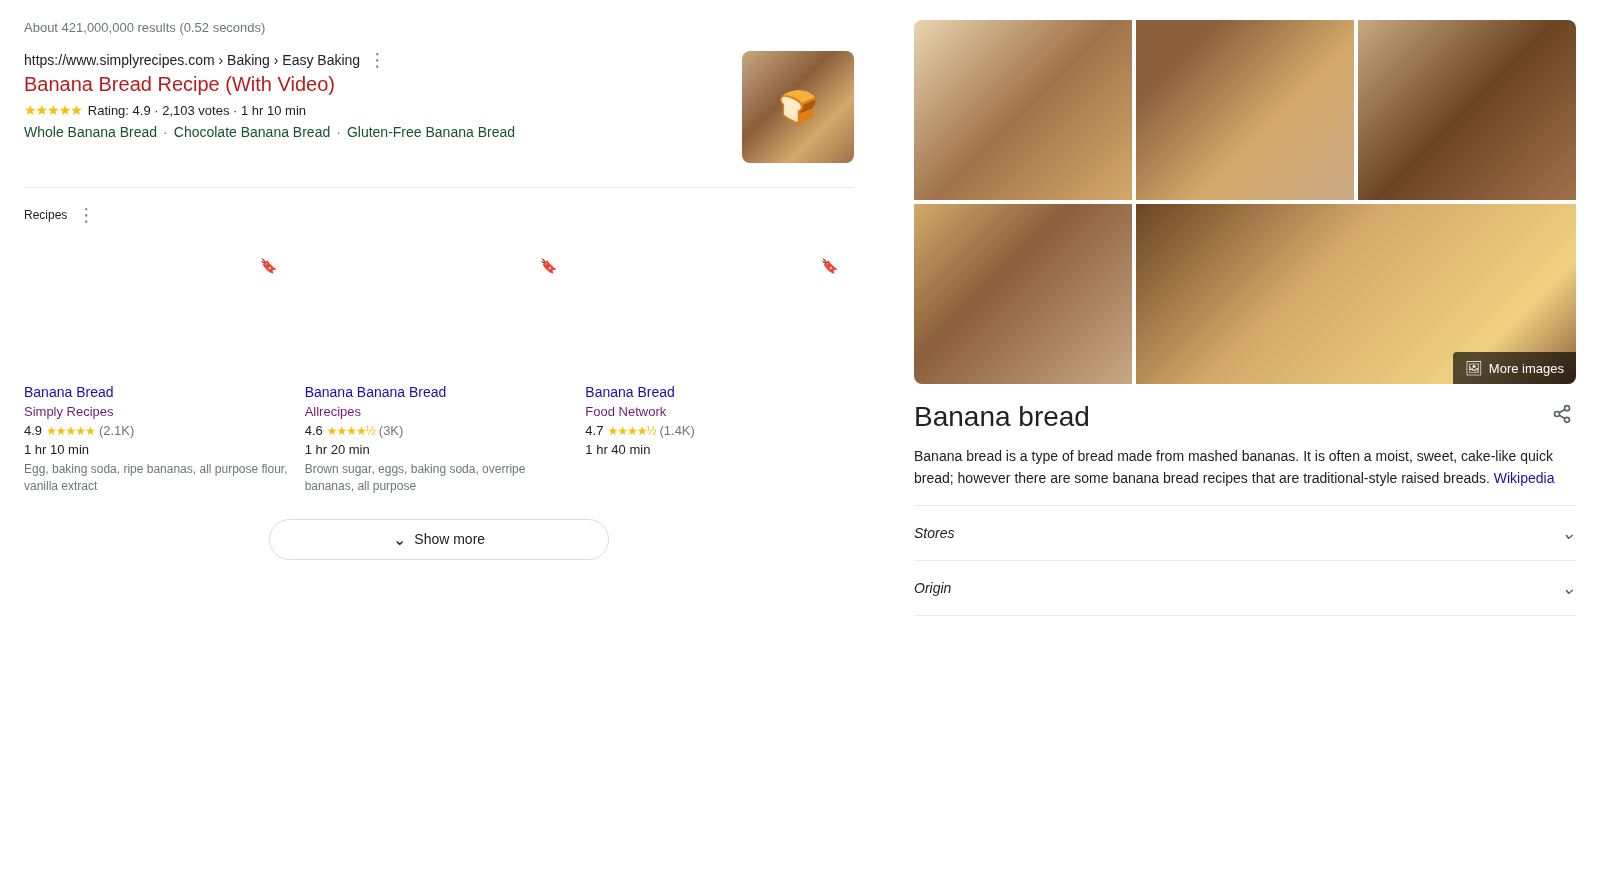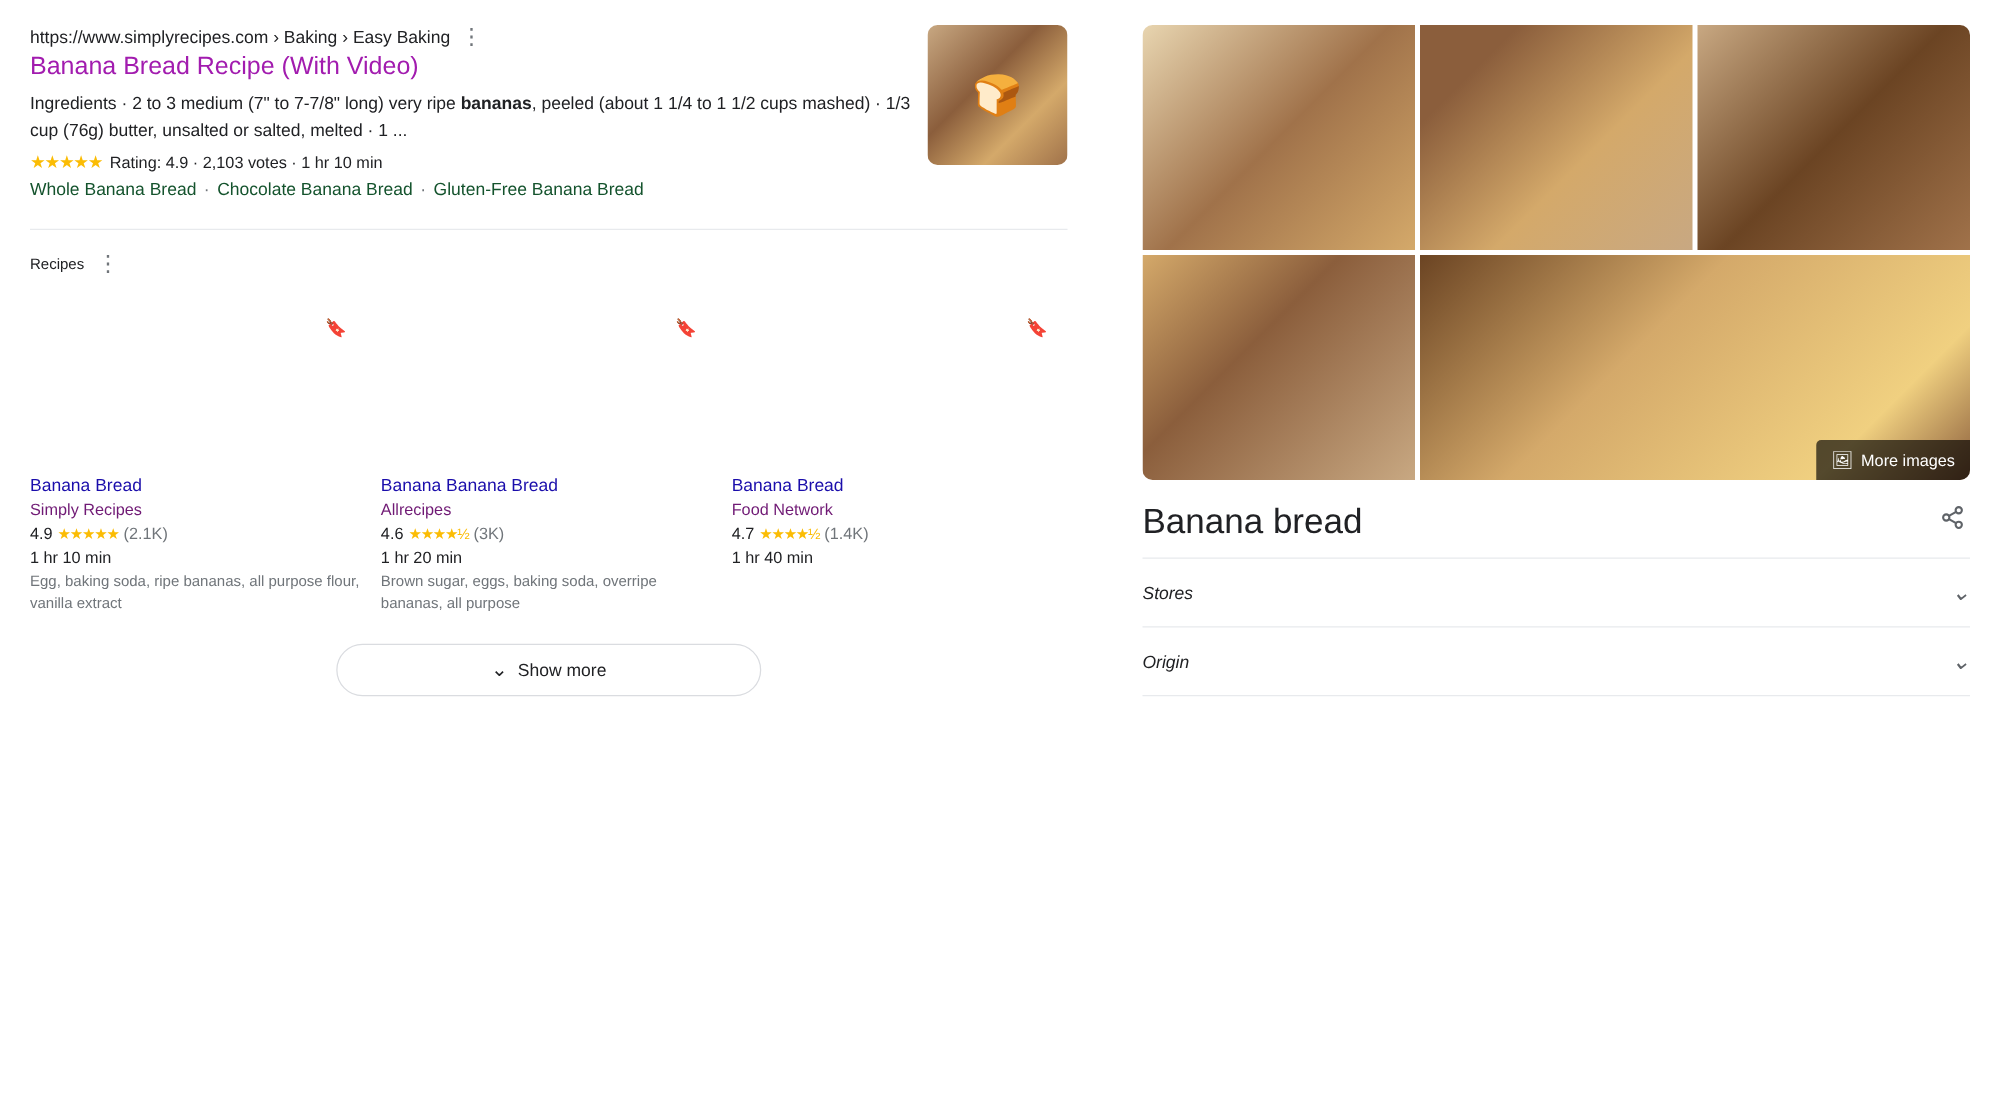--- a/index.html
+++ b/index.html
@@ -48,21 +48,21 @@
     .result-url span.breadcrumb-arrow {
       color: #202124;
     }
     .result-more-btn {
       color: #70757a;
       cursor: pointer;
       font-size: 18px;
       line-height: 1;
     }
     .result-title {
-      color: #a21caf;
+      color: #b91c1c;
       font-size: 20px;
       font-weight: normal;
       cursor: pointer;
       margin-bottom: 6px;
       text-decoration: none;
       display: block;
     }
     .result-snippet {
       color: #202124;
       font-size: 14px;
@@ -368,36 +368,34 @@
       font-size: 18px;
     }
   </style>
 </head>
 <body>
 
 <div class="page-wrapper">
 
   <div class="main-content">
 
+    <div class="results-count">About 421,000,000 results (0.52 seconds)</div>
 
     <div class="search-result">
       <div class="result-with-thumb">
         <div class="result-text">
           <div class="result-url-row">
             <span class="result-url">
               <span>https://www.simplyrecipes.com</span>
               <span class="breadcrumb-arrow"> › </span>
               <span>Baking › Easy Baking</span>
             </span>
             <span class="result-more-btn">⋮</span>
           </div>
           <a class="result-title">Banana Bread Recipe (With Video)</a>
-          <div class="result-snippet">
-            <span>Ingredients · 2 to 3 medium (7" to 7-7/8" long) very ripe </span><b>bananas</b><span>, peeled (about 1 1/4 to 1 1/2 cups mashed) · 1/3 cup (76g) butter, unsalted or salted, melted · 1 ...</span>
-          </div>
           <div class="rating-row">
             <span class="stars">★★★★★</span>
             <span class="rating-text">
               Rating: <span>4.9</span> ·
               <span>2,103 votes</span> ·
               <span>1 hr 10 min</span>
             </span>
           </div>
           <div class="result-links">
             <a class="result-link">Whole Banana Bread</a>
@@ -502,20 +500,25 @@
           <svg width="20" height="20" viewBox="0 0 24 24" fill="none" stroke="#5f6368" stroke-width="2">
             <circle cx="18" cy="5" r="3"></circle>
               <circle cx="6" cy="12" r="3"></circle>
               <circle cx="18" cy="19" r="3"></circle>
             <line x1="8.59" y1="13.51" x2="15.42" y2="17.49"></line>
             <line x1="15.41" y1="6.51" x2="8.59" y2="10.49"></line>
           </svg>
         </span>
       </div>
 
+      <div class="sidebar-description">
+        <span>Banana bread is a type of bread made from mashed bananas. It is often a moist, sweet, cake-like quick bread; however there are some banana bread recipes that are traditional-style raised breads.</span>
+        <span> </span>
+        <a>Wikipedia</a>
+      </div>
 
       <hr class="sidebar-divider">
 
       <div class="sidebar-accordion-item">
         <div class="sidebar-accordion-btn">
           <span>Stores</span>
           <span class="accordion-chevron">⌄</span>
         </div>
       </div>
 

